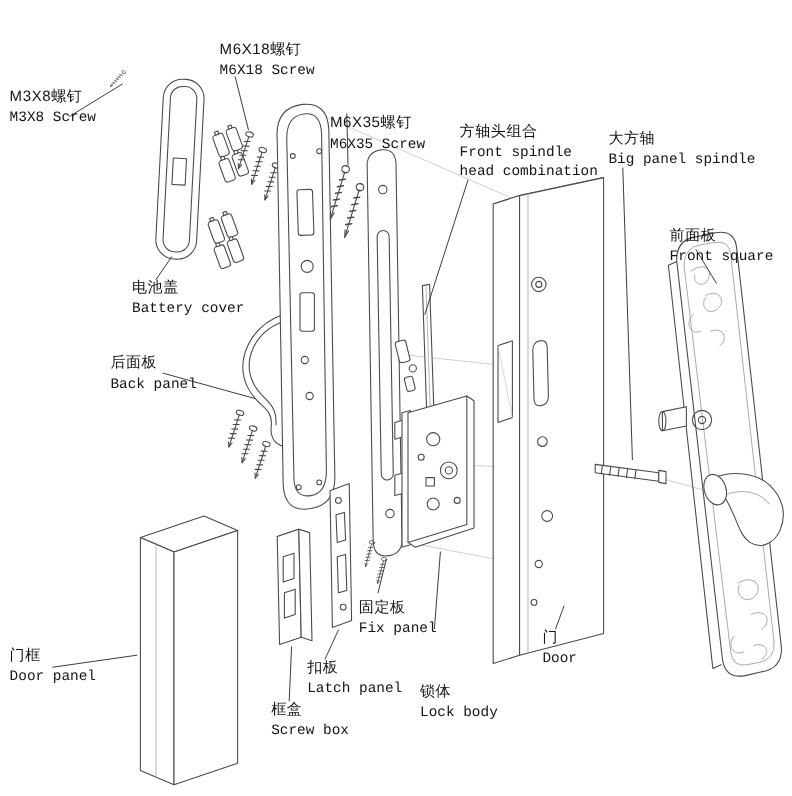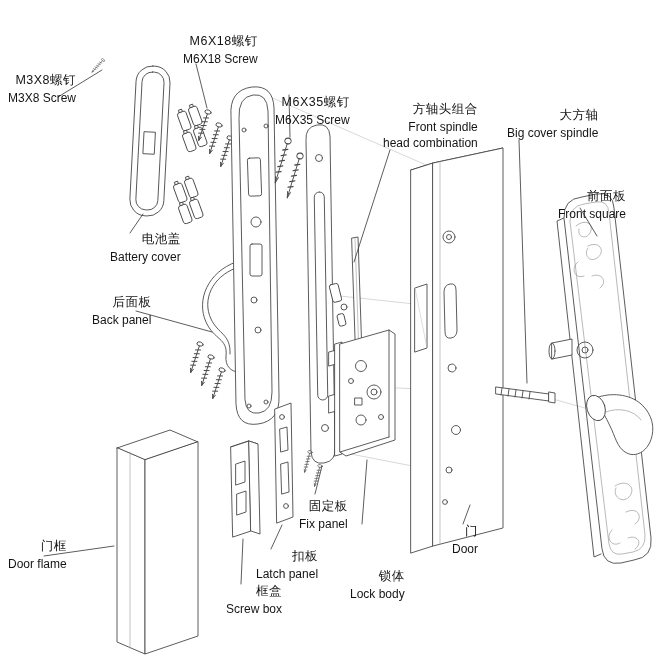--- a/index.html
+++ b/index.html
@@ -1,22 +1,22 @@
 <!DOCTYPE html>
 <html><head>
 <meta charset="utf-8">
 <style>
   * { margin:0; padding:0; box-sizing:border-box; }
   html,body { width:660px; height:663px; background:#ffffff; overflow:hidden;
               font-family:"Liberation Sans", sans-serif; }
   .canvas { position:relative; width:660px; height:663px; }
   svg.diagram { position:absolute; left:0; top:0; }
-  .label { position:absolute; color:#141414; line-height:1.4;text-align:right; }
+  .label { position:absolute; color:#141414; line-height:1.4; }
   .label .zh { font-size:12.5px; letter-spacing:.5px; }
-  .label .en { font-size:12px; white-space:pre-line; }
+  .label .en { font-size:12px; white-space:pre-line;font-family:Liberation Mono, monospace; }
 </style>
 </head>
 <body>
 
 <div class="canvas">
 
 <svg class="diagram" width="660" height="663" viewBox="0 0 660 663">
   <defs>
     <g id="scr" stroke="#4a4a4a" fill="none" stroke-width="0.9">
       <ellipse cx="0" cy="0" rx="3.2" ry="2"></ellipse>
@@ -237,21 +237,21 @@
   <div class="zh">M6X35螺钉</div>
   <div class="en">M6X35 Screw</div>
 </div>
 <div class="label" style="left:383px; top:101px;">
   <div class="zh">方轴头组合</div>
   <div class="en">Front spindle
 head combination</div>
 </div>
 <div class="label" style="left:507px; top:107px;">
   <div class="zh">大方轴</div>
-  <div class="en">Big cover spindle</div>
+  <div class="en">Big panel spindle</div>
 </div>
 <div class="label" style="left:558px; top:176px;margin-top:12px;">
   <div class="zh">前面板</div>
   <div class="en">Front square</div>
 </div>
 <div class="label" style="left:110px; top:231px;">
   <div class="zh">电池盖</div>
   <div class="en">Battery cover</div>
 </div>
 <div class="label" style="left:92px;  top:294px;">
@@ -269,20 +269,20 @@
 <div class="label" style="left:350px; top:523px;margin-top:45px;">
   <div class="zh">锁体</div>
   <div class="en">Lock body</div>
 </div>
 <div class="label" style="left:452px; top:523px;">
   <div class="zh">门</div>
   <div class="en">Door</div>
 </div>
 <div class="label" style="left:8px;   top:538px;">
   <div class="zh">门框</div>
-  <div class="en">Door flame</div>
+  <div class="en">Door panel</div>
 </div>
 <div class="label" style="left:226px; top:583px;">
   <div class="zh">框盒</div>
   <div class="en">Screw box</div>
 </div>
 
 </div>
 
 </body></html>

